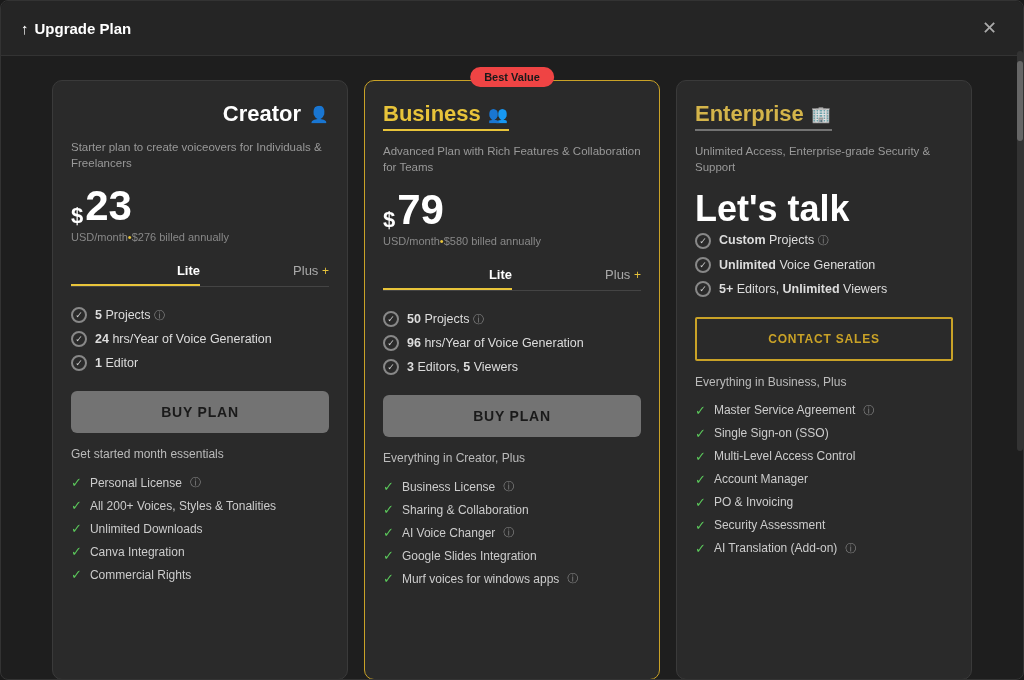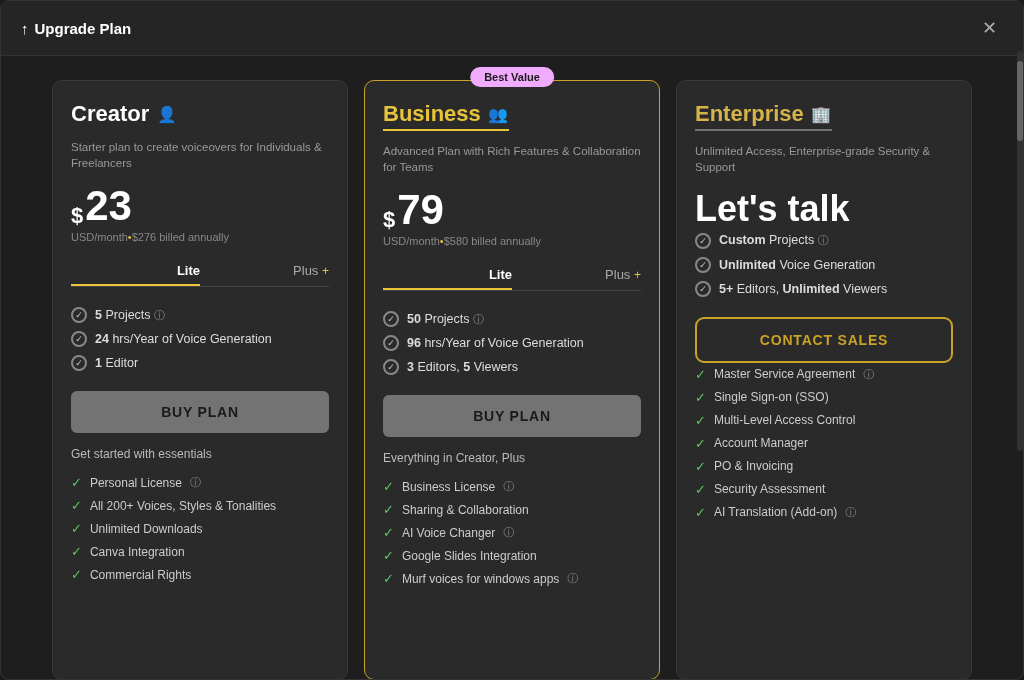--- a/index.html
+++ b/index.html
@@ -68,38 +68,38 @@
       flex-shrink: 0;
     }
     .plan-card.business {
       border-color: #c9a227;
     }
     .best-value-badge {
       position: absolute;
       top: -14px;
       left: 50%;
       transform: translateX(-50%);
-      background: #f0abfc;
+      background: #ef4444;
       color: #1a1a1a;
       font-size: 11px;
       font-weight: 700;
       padding: 4px 14px;
       border-radius: 20px;
       white-space: nowrap;
     }
     .plan-name {
       font-size: 22px;
       font-weight: 700;
       color: #fff;
       display: flex;
       align-items: center;
       gap: 8px;
       margin-bottom: 6px;
     }
-    .plan-name.creator { color: #fff; }
+    .plan-name.creator { color: #fff; justify-content: flex-end; }
     .plan-name.business { color: #e8c43a; border-bottom: 2px solid #e8c43a; padding-bottom: 2px; display: inline-flex; }
     .plan-name.enterprise { color: #d4b44a; border-bottom: 2px solid #737373; padding-bottom: 2px; display: inline-flex; }
     .plan-name-row {
       margin-bottom: 6px;
     }
     .plan-icon {
       font-size: 16px;
     }
     .plan-desc {
       font-size: 11.5px;
@@ -210,25 +210,26 @@
       cursor: pointer;
       margin-bottom: 14px;
       text-transform: uppercase;
     }
     .contact-btn {
       width: 100%;
       padding: 13px;
       background: transparent;
       color: #c9a227;
       border: 2px solid #c9a227;
-      border-radius: 9px;
-      font-size: 14px;
+      border-radius: 2px;
+      font-size: 12px;
       font-weight: 700;
       letter-spacing: 0.8px;
       cursor: pointer;
+      margin-bottom: 14px;
       text-transform: uppercase;
     }
     .section-title {
       font-size: 12px;
       color: #bbb;
       margin-bottom: 10px;
     }
     .feature-checklist {
       list-style: none;
     }
@@ -310,21 +311,21 @@
         <li class="feature-item">
           <span class="circle-check"></span>
           <span><strong>24</strong> hrs/Year of Voice Generation</span>
         </li>
         <li class="feature-item">
           <span class="circle-check"></span>
           <span><strong>1</strong> Editor</span>
         </li>
       </ul>
       <button class="buy-btn">BUY PLAN</button>
-      <div class="section-title">Get started with essentials</div>
+      <div class="section-title">Get started month essentials</div>
       <ul class="feature-checklist">
         <li><span class="check-green">✓</span> Personal License <span class="info-icon">ⓘ</span></li>
         <li><span class="check-green">✓</span> All 200+ Voices, Styles &amp; Tonalities</li>
         <li><span class="check-green">✓</span> Unlimited Downloads</li>
         <li><span class="check-green">✓</span> Canva Integration</li>
         <li><span class="check-green">✓</span> Commercial Rights</li>
       </ul>
     </div>
 
     <div class="plan-card business">
@@ -391,20 +392,21 @@
         <li class="feature-item">
           <span class="circle-check"></span>
           <span><strong>Unlimited</strong> Voice Generation</span>
         </li>
         <li class="feature-item">
           <span class="circle-check"></span>
           <span><strong>5+</strong> Editors, <strong>Unlimited</strong> Viewers</span>
         </li>
       </ul>
       <button class="contact-btn">CONTACT SALES</button>
+      <div class="section-title">Everything in Business, Plus</div>
       <ul class="feature-checklist">
         <li><span class="check-green">✓</span> Master Service Agreement <span class="info-icon">ⓘ</span></li>
         <li><span class="check-green">✓</span> Single Sign-on (SSO)</li>
         <li><span class="check-green">✓</span> Multi-Level Access Control</li>
         <li><span class="check-green">✓</span> Account Manager</li>
         <li><span class="check-green">✓</span> PO &amp; Invoicing</li>
         <li><span class="check-green">✓</span> Security Assessment</li>
         <li><span class="check-green">✓</span> AI Translation (Add-on) <span class="info-icon">ⓘ</span></li>
       </ul>
     </div>

